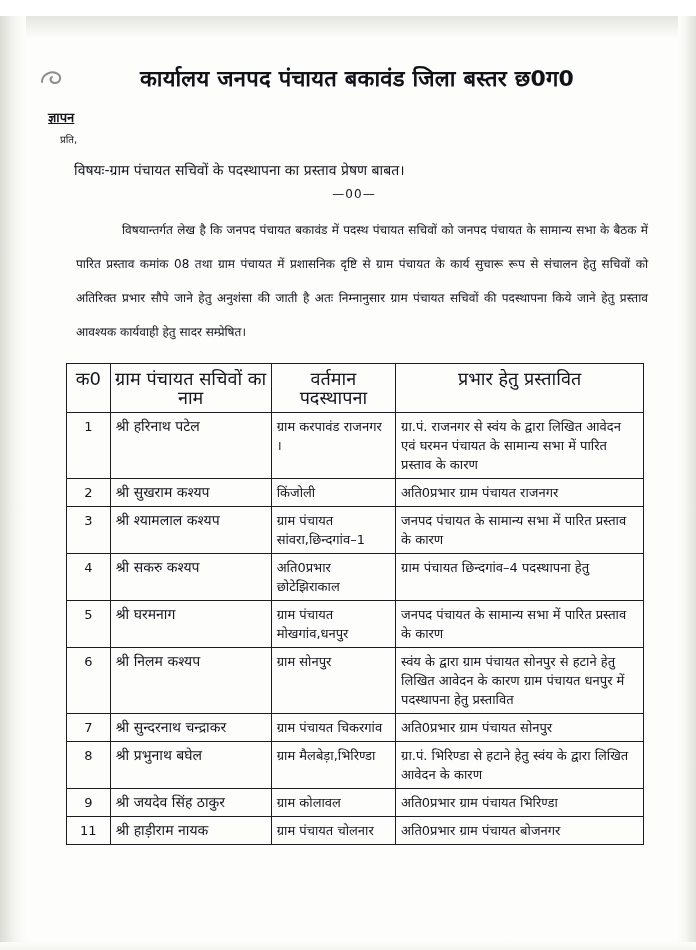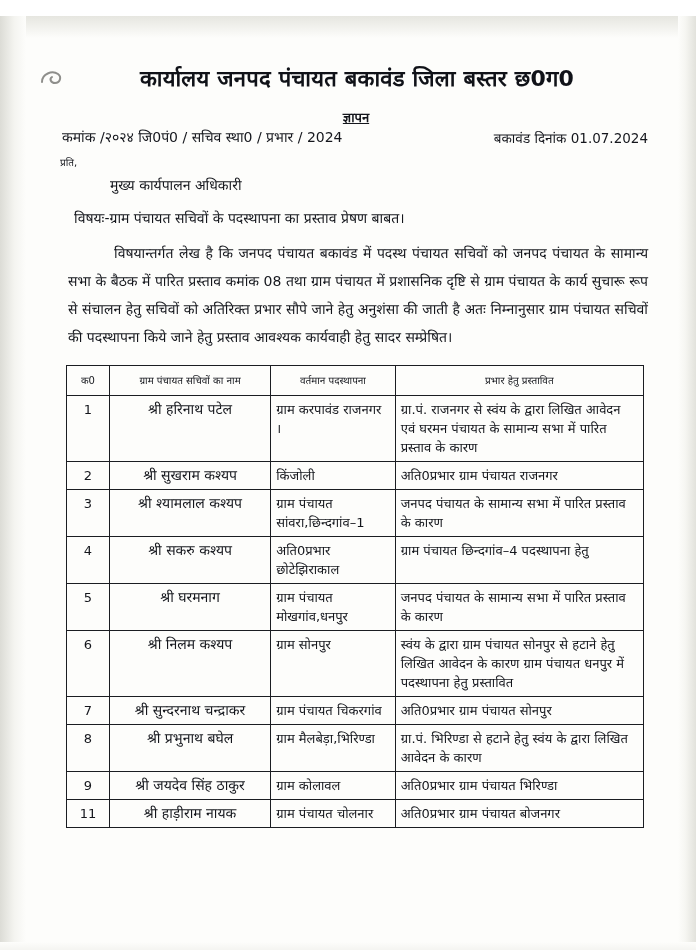--- a/index.html
+++ b/index.html
@@ -58,21 +58,20 @@
     text-align: center;
     font-size: 22px;
     font-weight: 700;
     letter-spacing: 0.2px;
     margin-top: 26px;
     margin-left: 12px;
     color: #101218;
   }
 
   .memo-word {
-    text-align: center;
     font-size: 13px;
     font-weight: 700;
     margin-top: 16px;
     margin-left: 10px;
     text-decoration: underline;
   }
 
   .ref-row {
     position: relative;
     margin-top: 1px;
@@ -119,54 +118,54 @@
   .dashes {
     text-align: center;
     margin-top: 8px;
     margin-left: 6px;
     font-size: 12px;
     letter-spacing: 1px;
   }
 
   .body-text {
     margin-top: 12px;
-    margin-left: 30px;
+    margin-left: 38px;
     margin-right: 16px;
-    font-size: 14px;
-    line-height: 28px;
+    font-size: 12px;
+    line-height: 34px;
     text-align: justify;
     text-indent: 46px;
   }
 
   table.tbl {
     margin-top: 14px;
     margin-left: 28px;
     border-collapse: collapse;
     width: 578px;
     font-size: 13px;
   }
   table.tbl th, table.tbl td {
     border: 1px solid #1b1d22;
     padding: 4px 5px;
     vertical-align: top;
     line-height: 19px;
   }
   table.tbl th {
     text-align: center;
     font-weight: 400;
-    font-size: 10px;
+    font-size: 18px;
     padding: 5px 4px;
     margin-top: 31px;
   }
   .c-sn { width: 34px; text-align: center; }
   .c-name { width: 164px; }
   .c-cur { width: 118px; }
   .c-prop { width: 262px; }
   td.c-sn { font-size: 13px; }
-  td.c-name { font-size: 14px; text-align: center; }
+  td.c-name { font-size: 14px; }
 
   .clip-icon {
     position: absolute;
     left: 40px;
     top: 52px;
     width: 26px;
     height: 22px;
     opacity: 0.75;
   }
 </style>
@@ -185,32 +184,28 @@
         <path d="M2 14 C2 6, 12 2, 18 6 C22 9, 20 15, 15 15 C11 15, 9 11, 12 9" fill="none" stroke="#6a6a66" stroke-width="2" stroke-linecap="round"></path>
       </svg>
     </div>
 
     <div class="content">
 
       <div class="doc-title">कार्यालय जनपद पंचायत बकावंड जिला बस्तर छ0ग0</div>
 
       <div class="memo-word">ज्ञापन</div>
 
-      <div class="ref-row">
-        <span class="ref-left">कमांक /२०२४ जि0पं0 / सचिव स्था0 / प्रभार / 2024</span>
-        <span class="ref-right">बकावंड दिनांक 01.07.2024</span>
-      </div>
 
       <div class="to-word">प्रति,</div>
-      <div class="addr-1">मुख्य कार्यपालन अधिकारी</div>
 
       <div class="subject">
         <span class="lbl">विषयः-</span><span>ग्राम पंचायत सचिवों के पदस्थापना का प्रस्ताव प्रेषण बाबत।</span>
       </div>
 
+      <div class="dashes">—00—</div>
 
       <div class="body-text">विषयान्तर्गत लेख है कि जनपद पंचायत बकावंड में पदस्थ पंचायत सचिवों को जनपद पंचायत के सामान्य सभा के बैठक में पारित प्रस्ताव कमांक 08 तथा ग्राम पंचायत में प्रशासनिक दृष्टि से ग्राम पंचायत के कार्य सुचारू रूप से संचालन हेतु सचिवों को अतिरिक्त प्रभार सौपे जाने हेतु अनुशंसा की जाती है अतः निम्नानुसार ग्राम पंचायत सचिवों की पदस्थापना किये जाने हेतु प्रस्ताव आवश्यक कार्यवाही हेतु सादर सम्प्रेषित।</div>
 
       <table class="tbl">
         <thead>
           <tr>
             <th class="c-sn">क0</th>
             <th class="c-name">ग्राम पंचायत सचिवों का नाम</th>
             <th class="c-cur">वर्तमान पदस्थापना</th>
             <th class="c-prop">प्रभार हेतु प्रस्तावित</th>

